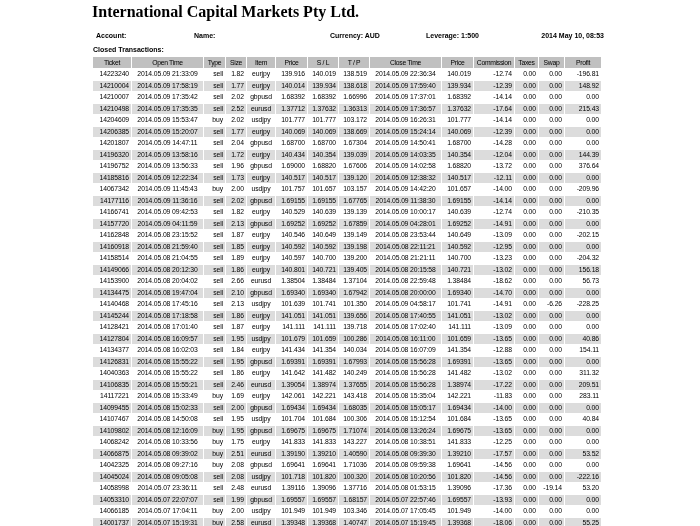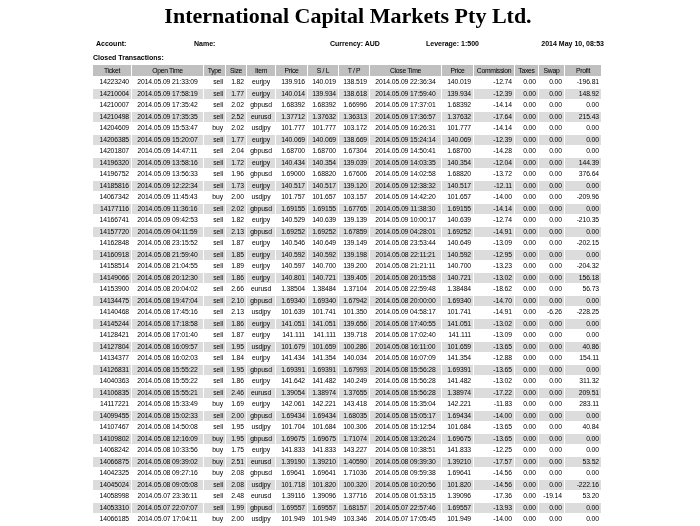--- a/index.html
+++ b/index.html
@@ -10,21 +10,21 @@
   }
   *{box-sizing:border-box;}
   html,body{margin:0;padding:0;}
   body{
     width:700px;height:526px;overflow:hidden;background:#fff;color:var(--text);
     font-family:"Liberation Sans", sans-serif;
   }
   .page{margin-left:92px;width:512px;padding-top:3px;}
   .title{
     font-family:"Liberation Serif", serif;
-    font-size:22px;font-weight:bold;text-align:center;
+    font-size:16px;font-weight:bold;text-align:left;
     margin:0 0 11px 0;white-space:nowrap;
   }
   .info-row{position:relative;height:10px;font-size:7px;font-weight:bold;margin-bottom:4px;}
   .info-row span{white-space:nowrap;}
   .pos-account{position:absolute;left:4px;top:0;}
   .pos-name{position:absolute;left:102px;top:0;}
   .pos-currency{position:absolute;left:238px;top:0;}
   .pos-leverage{position:absolute;left:334px;top:0;}
   .pos-datetime{position:absolute;right:0;top:0;}
   .section-label{font-size:7px;font-weight:bold;margin:0 0 3px 0;padding-left:1px;}

